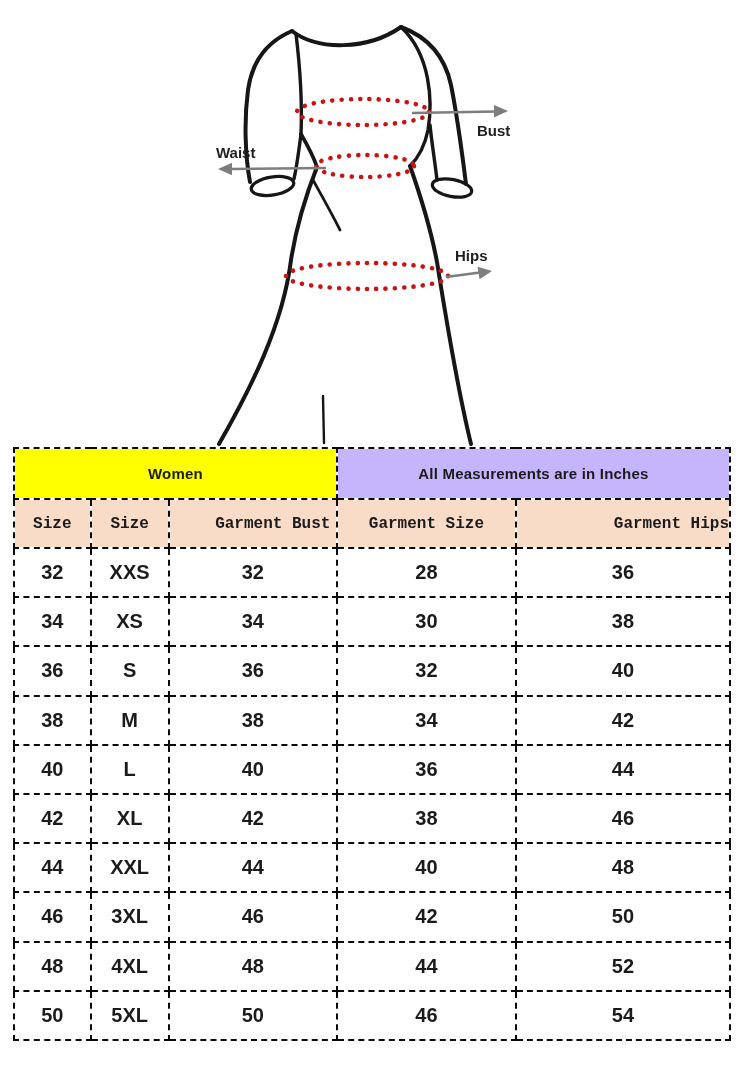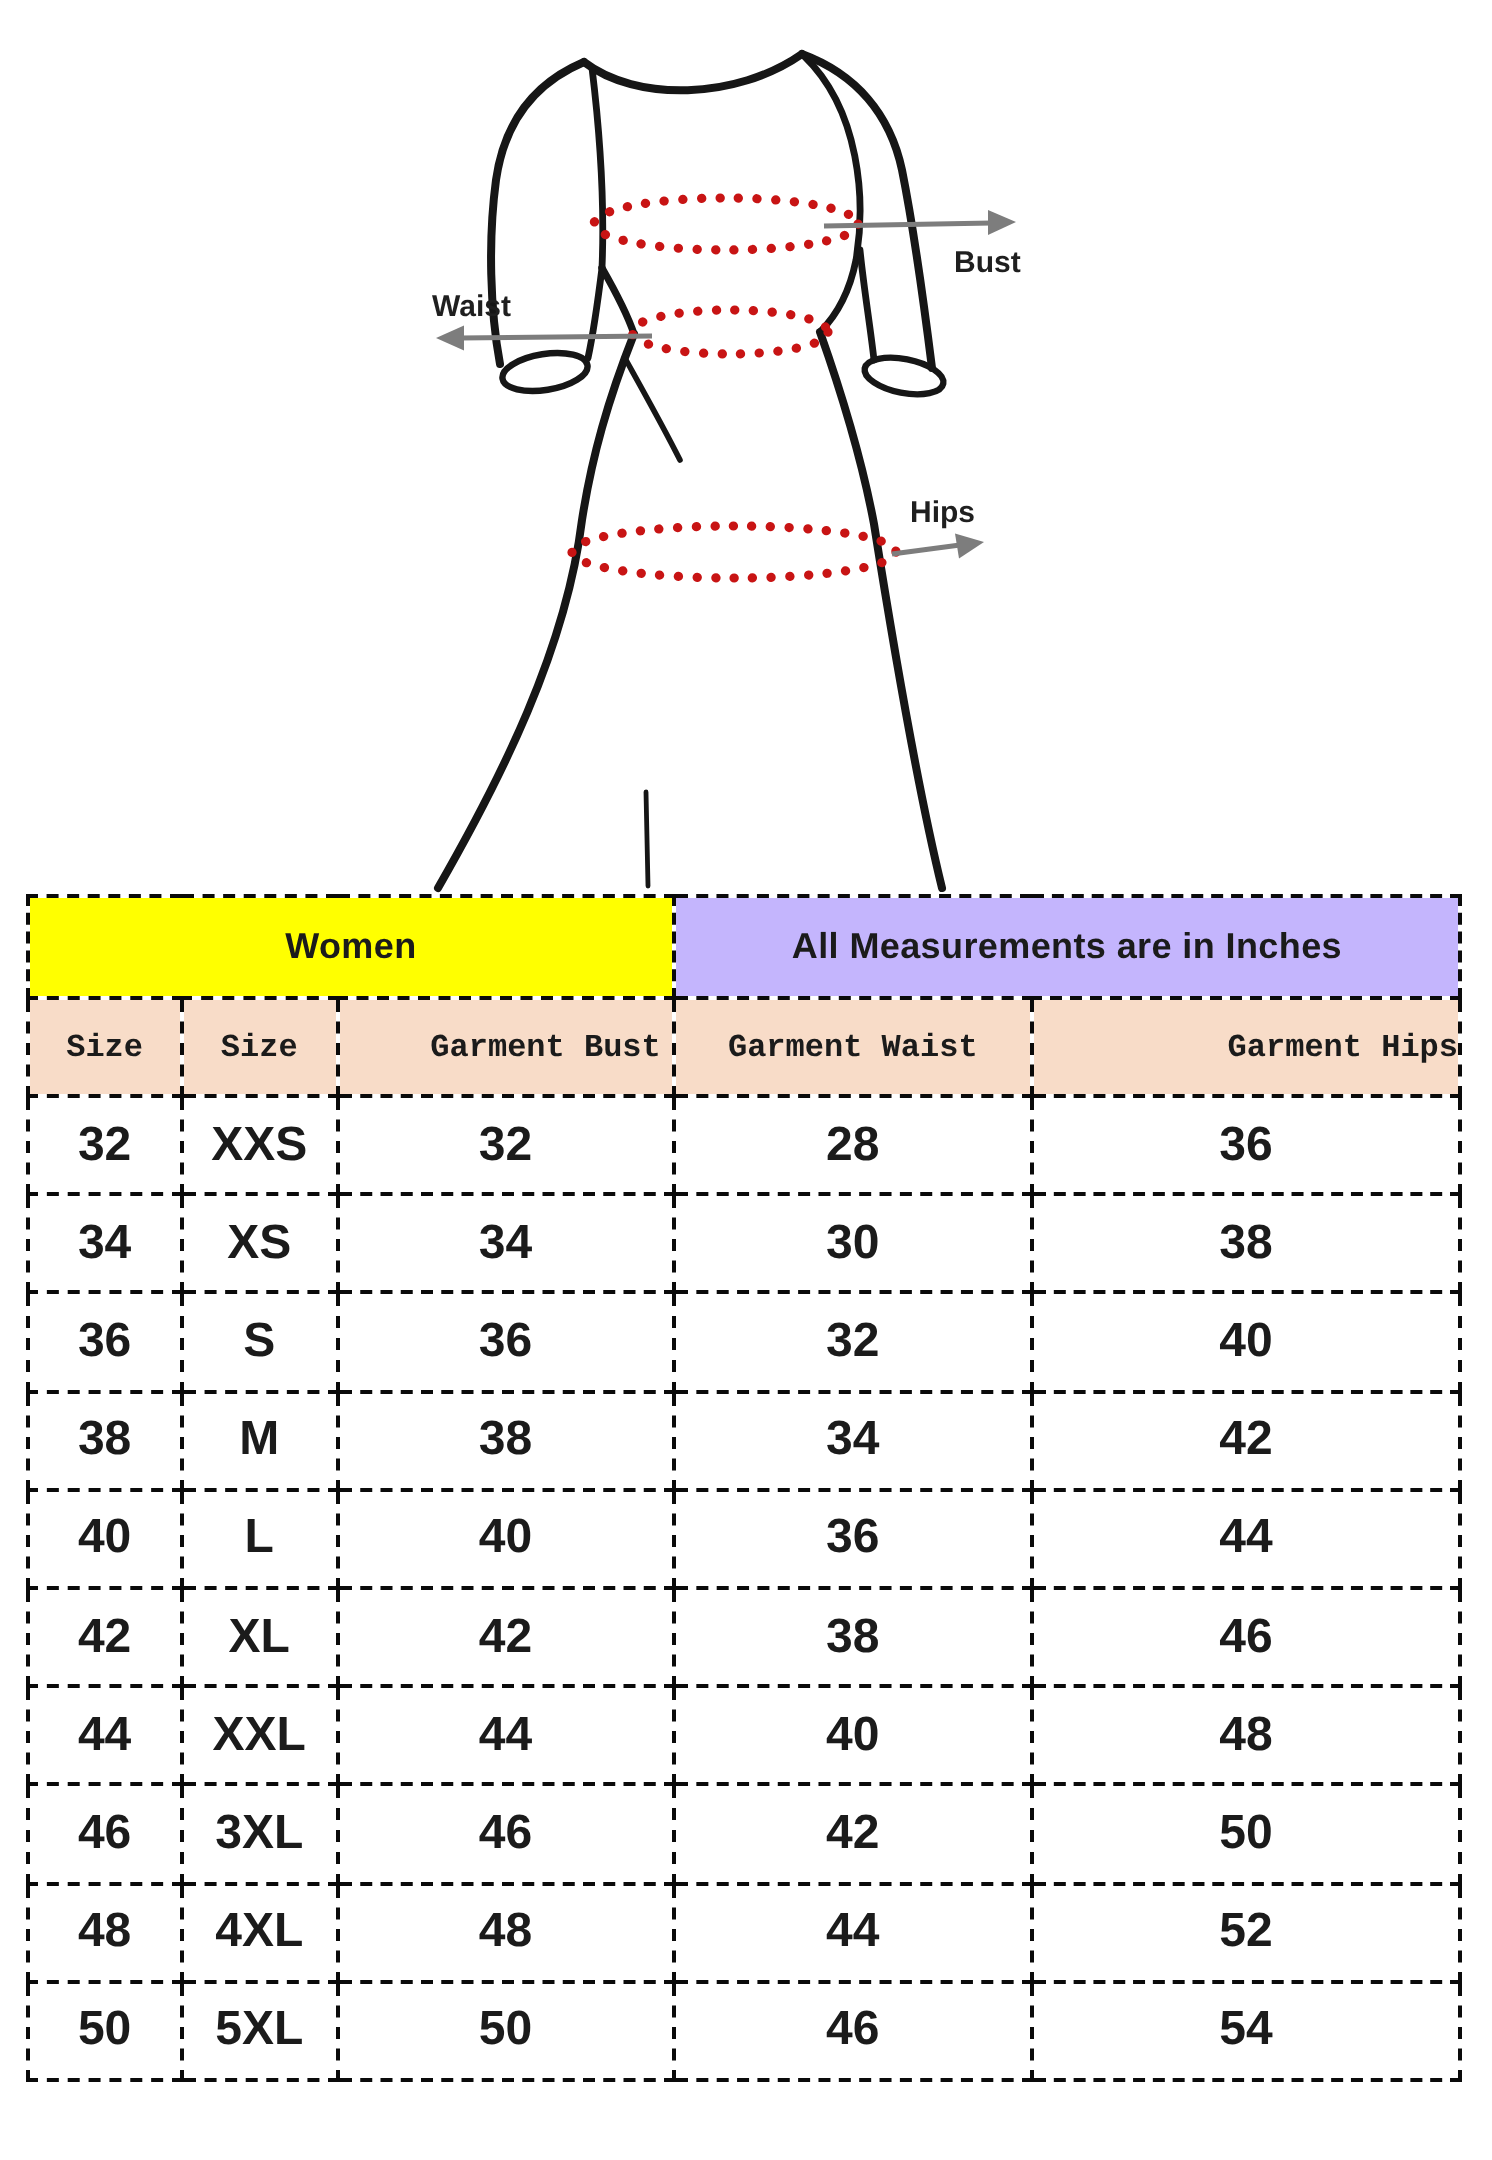--- a/index.html
+++ b/index.html
@@ -36,31 +36,31 @@
     text-align: center;
     vertical-align: middle;
     font-weight: bold;
     color: #1b1b1b;
     padding: 0;
     overflow: hidden;
     white-space: nowrap;
   }
   .size-table .group-th {
     height: 49px;
-    font-size: 18px;
+    font-size: 15px;
     letter-spacing: 0.2px;
   }
   .size-table .col-th {
     height: 47px;
     font-size: 16px;
     font-family: Liberation Mono, monospace;
   }
   .size-table td {
     height: 47.2px;
-    font-size: 24px;
+    font-size: 20px;
   }
   .svg-label {
     font-family: "Liberation Sans", sans-serif;
     font-size: 15px;
     font-weight: bold;
     fill: #1f1f1f;
   }
 </style>
 </head>
 <body>
@@ -132,21 +132,21 @@
     </colgroup>
     <thead>
       <tr>
           <th colspan="3" class="group-th" style="background: rgb(255, 255, 0);">Women</th>
           <th colspan="2" class="group-th" style="background: #c4b5fd;">All Measurements are in Inches</th>
         </tr>
       <tr>
           <th class="col-th" style="background: rgb(248, 220, 200);">Size</th>
           <th class="col-th" style="background: rgb(248, 220, 200);">Size</th>
           <th class="col-th" style="background: rgb(248, 220, 200); padding-left: 40px;">Garment Bust</th>
-          <th class="col-th" style="background: rgb(248, 220, 200);">Garment Waist</th>
+          <th class="col-th" style="background: rgb(248, 220, 200);">Garment Size</th>
           <th class="col-th" style="background: rgb(248, 220, 200); text-align: right;">Garment Hips</th>
         </tr>
     </thead>
     <tbody>
         <tr>
           <td>32</td>
           <td>XXS</td>
           <td>32</td>
           <td>28</td>
           <td>36</td>

